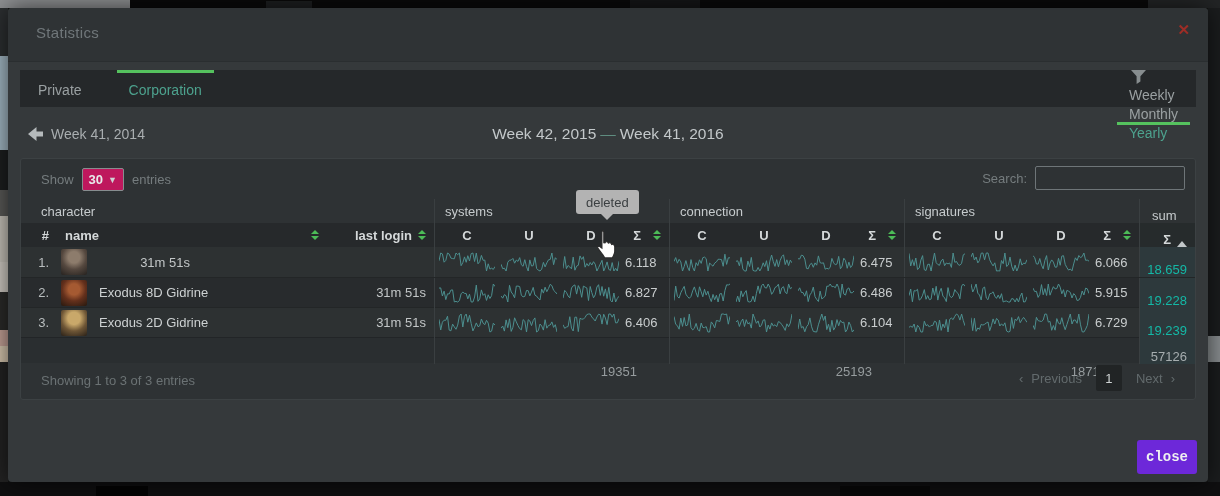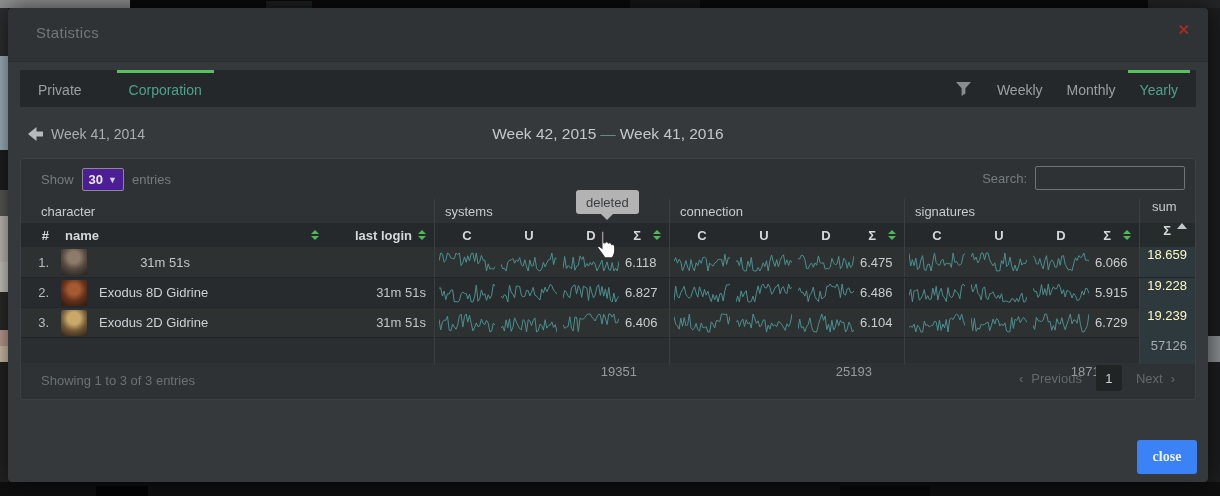--- a/index.html
+++ b/index.html
@@ -29,52 +29,52 @@
   .modal-title { position:absolute; left:28px; top:16px; font-size:15px; color:#70777a; letter-spacing:.3px; }
   .modal-close-x { position:absolute; right:18px; top:13px; color:#9e2d26; font-size:15px; font-weight:bold; cursor:pointer; }
 
   
   .tabstrip { position:absolute; left:12px; top:62px; width:1176px; height:37px; background:#25282a;
     display:flex; align-items:stretch; }
   .tab { padding:0 12px; display:flex; align-items:center; font-size:14px; color:#9aa0a2;
     border-top:3px solid transparent; cursor:pointer; }
   .tab.active { color:#4da28e; border-top-color:#55c25e; }
   .tabs-left { display:flex; margin-left:6px;gap:23px; }
-  .tabs-right { display:flex; margin-left:auto; margin-right:6px; align-items:stretch; }
+  .tabs-right { display:flex; margin-left:auto; margin-right:6px; align-items:stretch;flex-direction:column; }
   .filter-btn { display:flex; align-items:center; padding:0 14px; cursor:pointer; }
 
   
   .weeknav-prev { position:absolute; left:20px; top:118px; display:flex; align-items:center; gap:8px;
     font-size:14px; color:#a9aeb0; cursor:pointer; }
   .weeknav-title { position:absolute; left:0; top:117px; width:1200px; text-align:center;
     font-size:15.5px; color:#c3c8ca; }
   .weeknav-title .sep { color:#5f8d80; padding:0 4px; }
 
   
   .panel { position:absolute; left:12px; top:150px; width:1176px; height:242px;
     background:#2e3234; border:1px solid #3c4143; border-radius:3px; }
   .ctrl-left { position:absolute; left:20px; top:9px; display:flex; align-items:center; gap:8px;
     font-size:13px; color:#757c7e; }
   .page-size { min-width:38px; height:23px; border:1px solid #878d8f; border-radius:2px;
     display:flex; align-items:center; justify-content:center; gap:5px; color:#e8eaea;
-    font-size:13px; font-weight:bold; padding:0 6px; cursor:pointer; background:#4c1d95; }
+    font-size:13px; font-weight:bold; padding:0 6px; cursor:pointer; background:#be185d; }
   .page-size .caret { font-size:9px; color:#cfd3d4; }
   .ctrl-right { position:absolute; right:10px; top:7px; display:flex; align-items:center; gap:8px;
     font-size:13px; color:#757c7e; }
   .search-box { width:150px; height:24px; background:#2e3234; border:1px solid #6e7578;
     border-radius:2px; color:#d7dadb; font-size:13px; padding:0 6px; outline:none;
     font-family:"Liberation Sans", sans-serif; }
 
   
   .tbl { position:absolute; left:0; top:40px; width:1174px; }
   .trow { display:flex; width:100%; }
   .grp-char { width:413px; display:flex; align-items:center; }
   .grp-stat { width:235px; display:flex; align-items:center; border-left:1px solid #3a3f41;
     padding:0 8px 0 4px; gap:6px; }
-  .grp-sum { width:56px; display:flex; align-items:flex-start; justify-content:flex-end;
+  .grp-sum { width:56px; display:flex; align-items:flex-end; justify-content:flex-end;
     border-left:1px solid #3a3f41; padding-right:8px; }
   .hdr-groups { height:24px; align-items:center; }
   .hdr-groups .grp-char, .hdr-groups .grp-stat, .hdr-groups .grp-sum { height:24px; }
   .hdr-groups .glabel { padding-left:6px; font-size:13px; color:#c6cbcd; }
   .hdr-groups .grp-char .glabel { padding-left:20px; }
   .hdr-groups .grp-sum { justify-content:flex-start; padding-left:6px; }
   .hdr-cols { height:24px; background:#26292b; font-size:13px; color:#d4d8d9; font-weight:bold; }
   .hdr-cols .grp-char, .hdr-cols .grp-stat, .hdr-cols .grp-sum { height:24px; }
   .c-rank { width:34px; text-align:right; padding-right:6px; }
   .c-avatar { width:38px; display:flex; justify-content:center; }
@@ -90,40 +90,40 @@
   .sort .d { border-top:4px solid #4cbb57; }
   .asc-tri { width:0; height:0; border-left:5px solid transparent; border-right:5px solid transparent;
     border-bottom:6px solid #c2c7c9; margin-left:6px; }
   .drow { height:30px; font-size:13px; align-items:center; cursor:pointer; }
   .drow .grp-char, .drow .grp-stat, .drow .grp-sum { height:30px; }
   .drow:nth-child(odd) { background:#2d3132; }
   .drow:nth-child(even) { background:#282b2d; }
   .drow + .drow { border-top:1px solid #232627; }
   .drow .c-rank { color:#b8bdbe; }
   .drow .c-login { color:#c2c6c7; }
-  .sum-cell { background:#2d393c !important; color:#fef9c3; font-size:13px; }
+  .sum-cell { background:#2d393c !important; color:#14b8a6; font-size:13px; }
   .avatar { width:26px; height:26px; border-radius:2px; }
   .av0 { background:radial-gradient(circle at 50% 32%, #8d7c6c 0 26%, #55483f 55%, #26221f 100%); }
   .av1 { background:radial-gradient(circle at 50% 36%, #a55a32 0 26%, #64301c 55%, #27190f 100%); }
   .av2 { background:radial-gradient(circle at 50% 32%, #c9a86a 0 28%, #6e5636 58%, #2a2118 100%); }
   .totrow { height:26px; background:#2a2e30; border-top:1px solid #222527; font-size:13px; color:#969c9e; }
   .totrow .grp-char, .totrow .grp-stat, .totrow .grp-sum { height:26px; }
   .tot-val { flex:1; text-align:right; padding-right:24px;margin-top:40px; }
 
   
   .summary { position:absolute; left:20px; top:214px; font-size:13px; color:#6b7274; }
   .pager { position:absolute; right:20px; top:206px; display:flex; align-items:center; gap:14px;
     font-size:13px; color:#626a6c; }
   .pager .nav { display:flex; align-items:center; gap:8px; cursor:pointer; }
   .page-num { width:26px; height:26px; background:#212425; border-radius:2px; color:#cfd3d4;
     display:flex; align-items:center; justify-content:center; cursor:pointer; }
 
   .close-btn { position:absolute; right:11px; bottom:8px; width:60px; height:34px;
-    background:#3b82f6; border:none; border-radius:3px; color:#eef0f0; font-size:14px;
-    font-weight:bold; font-family:Liberation Serif, serif; cursor:pointer; }
+    background:#6d28d9; border:none; border-radius:3px; color:#eef0f0; font-size:14px;
+    font-weight:bold; font-family:Liberation Mono, monospace; cursor:pointer; }
 
   
   .tooltip { position:absolute; left:568px; top:182px; height:24px; background:#b3b3b3;
     border-radius:3px; padding:0 10px; display:flex; align-items:center;
     font-size:13px; color:#3b3f41; z-index:40; }
   .tooltip::after { content:""; position:absolute; left:50%; bottom:-6px; margin-left:-6px;
     width:0; height:0; border-left:6px solid transparent; border-right:6px solid transparent;
     border-top:6px solid #b3b3b3; }
   .cursor { position:absolute; left:583px; top:221px; width:30px; height:32px; z-index:50; pointer-events:none; }
 </style>

